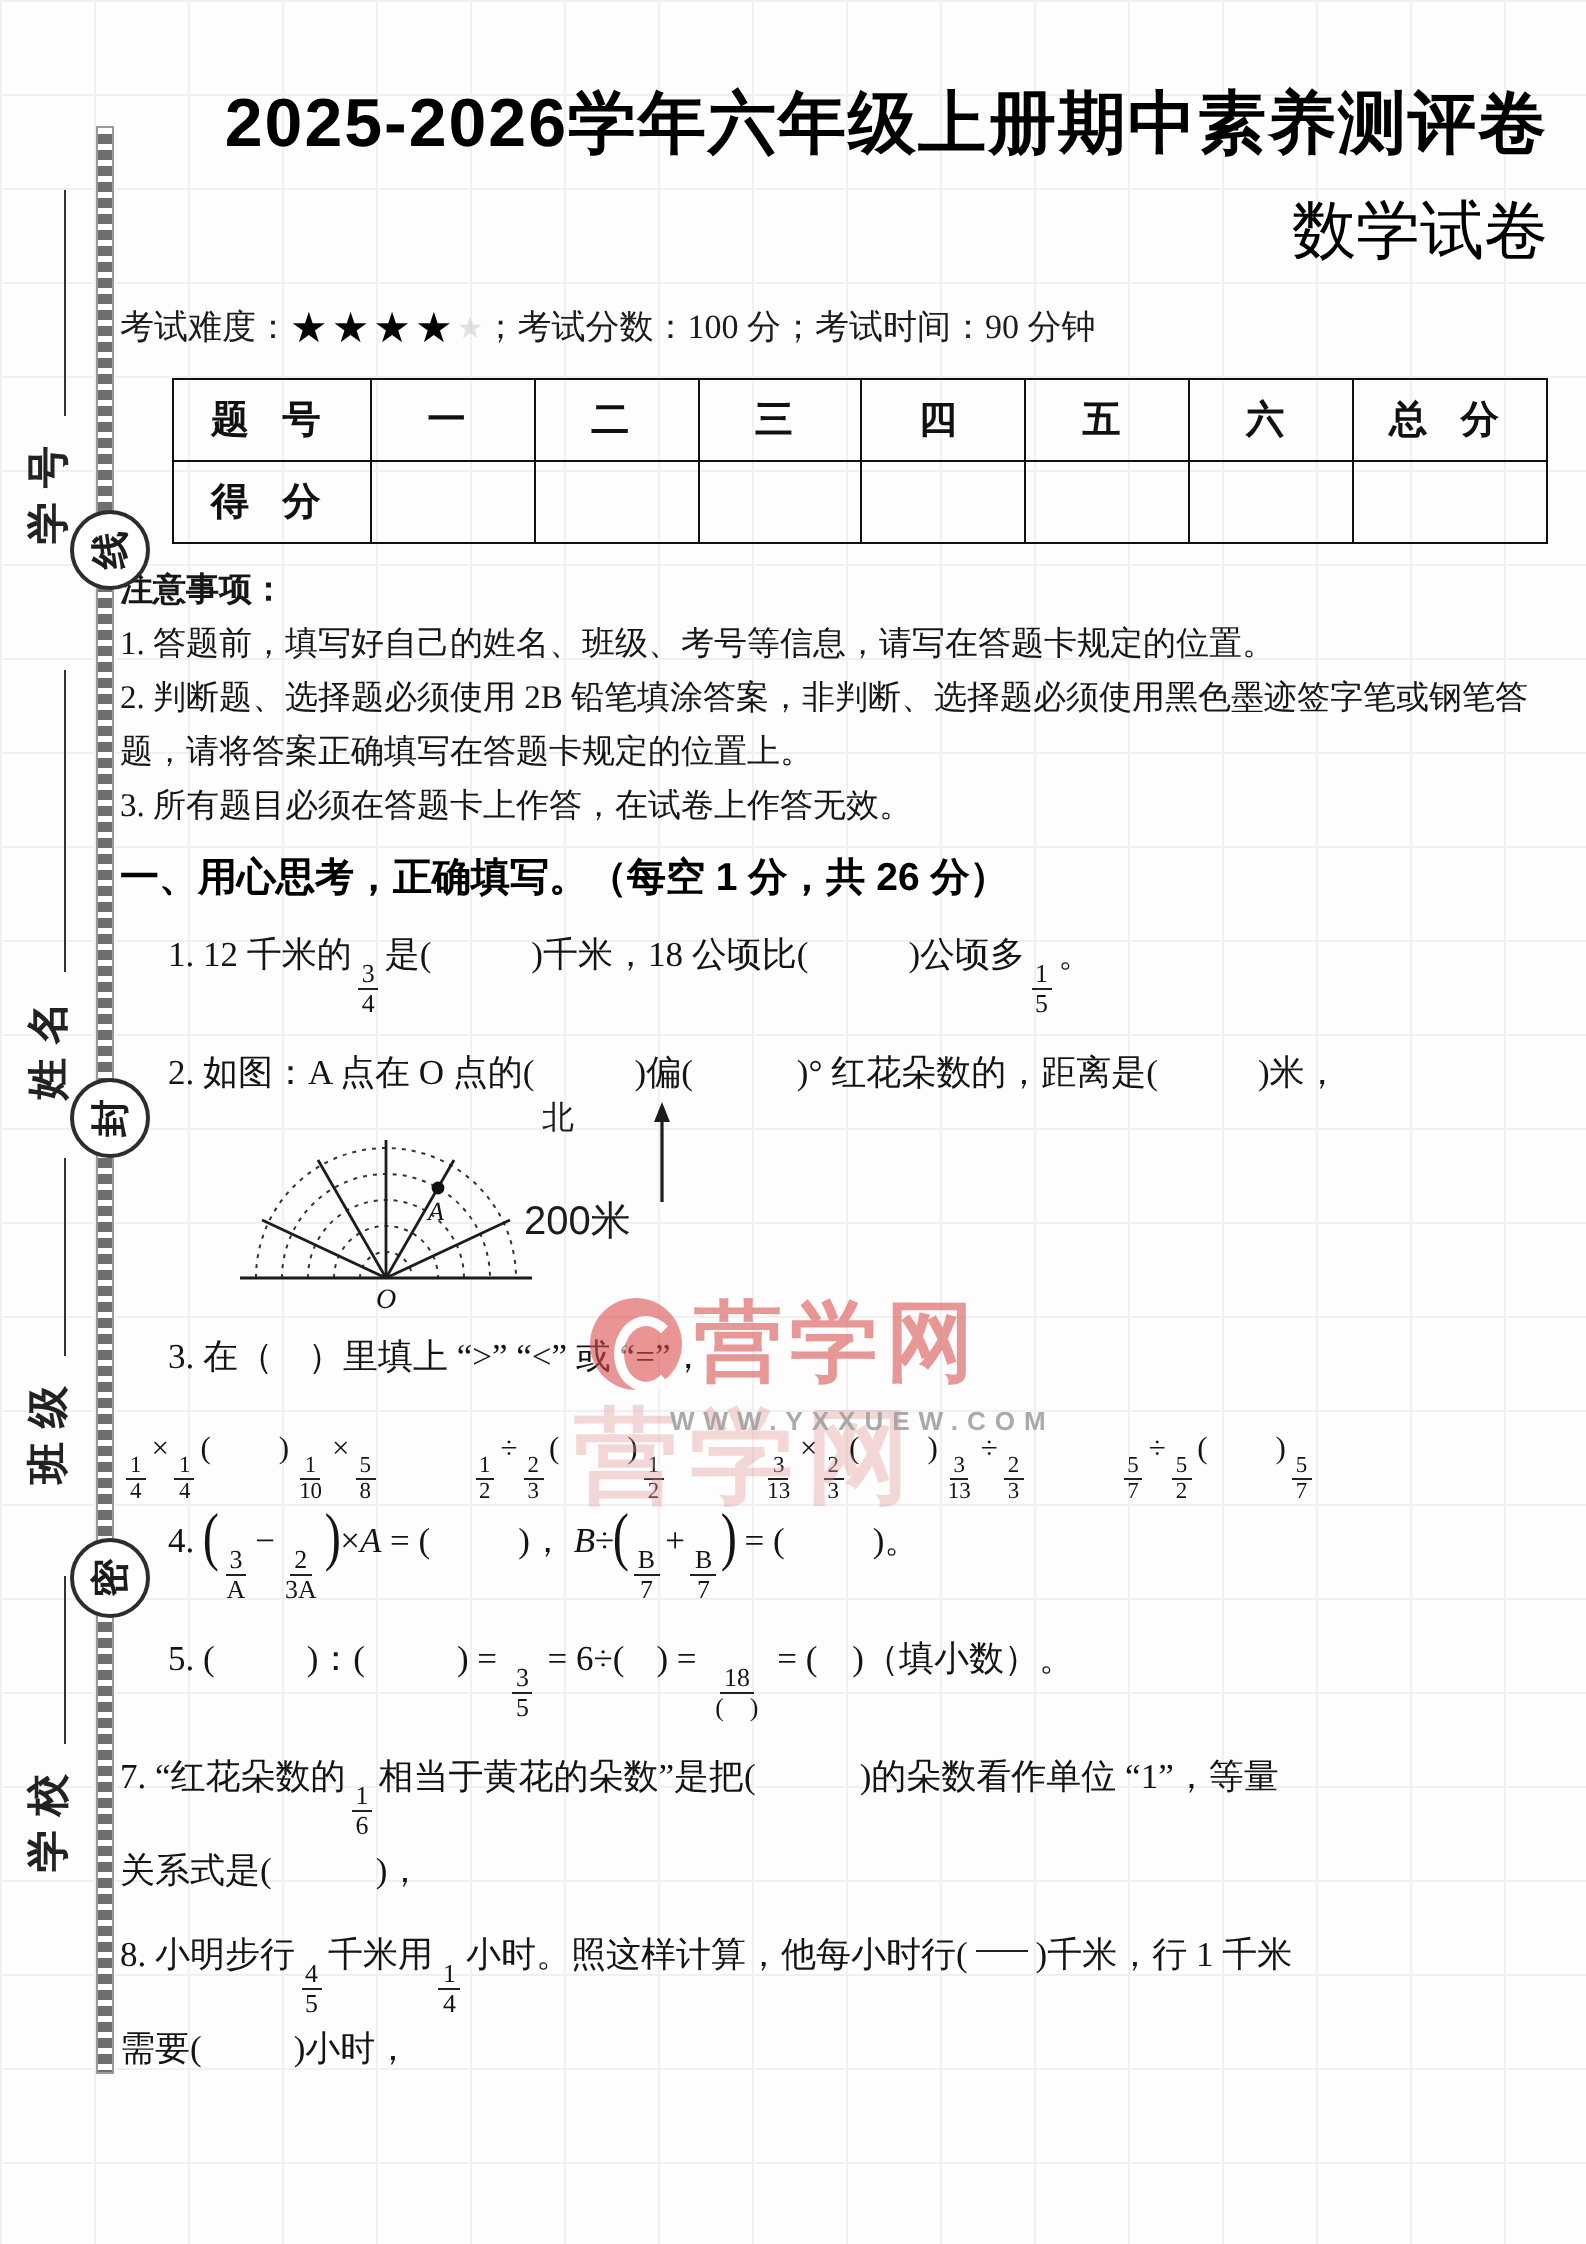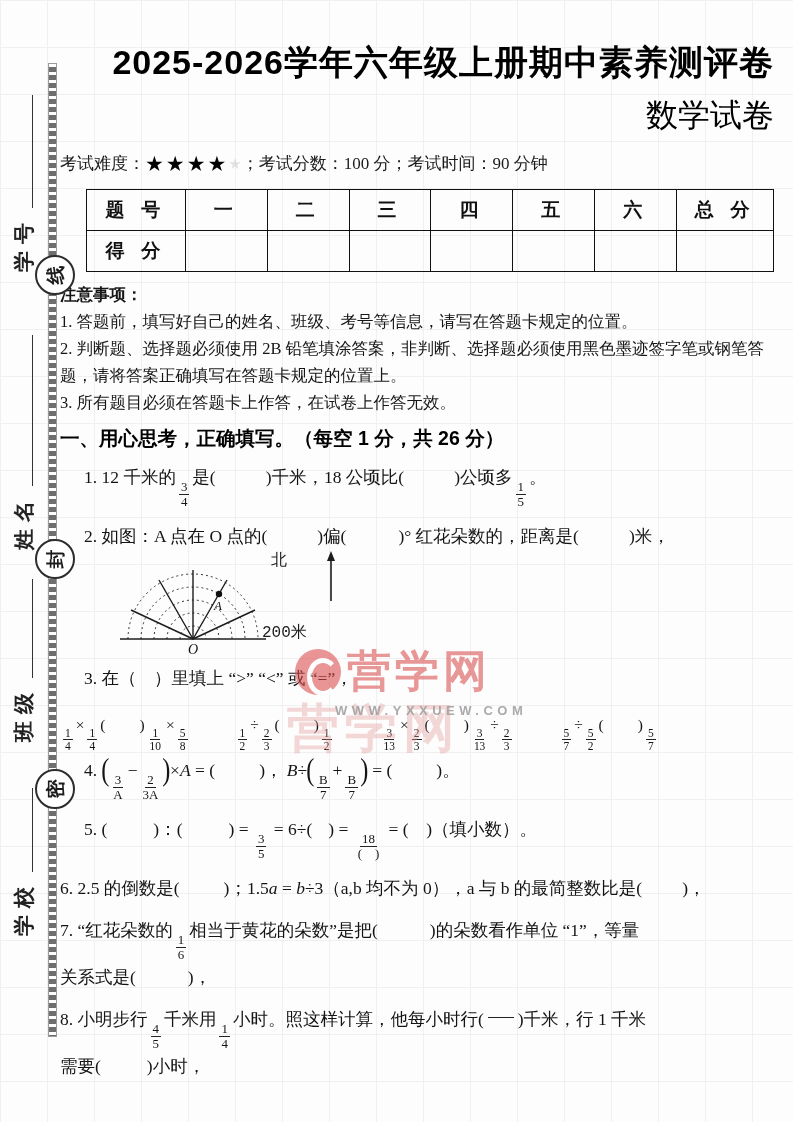--- a/index.html
+++ b/index.html
@@ -59,21 +59,21 @@
   .fr .fn{border-bottom:1.2px solid #222;padding:0 2px}
   .fr .fd{padding:0 2px}
   .bigp{font-size:1.85em;font-weight:400;vertical-align:middle;position:relative;top:-3px;display:inline-block;transform:scaleX(.75);margin:0 -2px}
   .mi{font-family:"Liberation Serif",serif}
   .q3row{font-size:15.5px;margin:6px 0 2px}
   
   .diagram{position:relative;height:104px;margin:2px 0 6px}
   .diagram svg{position:absolute;left:58px;top:0}
   .north{position:absolute;left:206px;top:-2px;width:26px;text-align:center;font-size:16px;font-family:"Liberation Serif",serif}
   .north .nchar{display:block;line-height:18px}
-  .dist{position:absolute;left:202px;top:69px;font-size:16px;font-family:Liberation Mono, monospace}
+  .dist{position:absolute;left:202px;top:44px;font-size:20px;font-family:Liberation Sans, sans-serif}
   
   .wm{position:absolute;left:295px;top:642px;z-index:3;pointer-events:none}
   .wm-row{display:flex;align-items:center;gap:6px;opacity:.58}
   .wm-logo{width:46px;height:46px;border-radius:50%;background:#dd4b4b;position:relative;flex:0 0 auto}
   .wm-logo::after{content:"";position:absolute;left:12px;top:9px;width:22px;height:28px;border-radius:50%;border:5px solid #fff;border-right-color:transparent}
   .wm-brand{font-size:44px;font-weight:900;color:#d94f4f;letter-spacing:4px}
   .wm-url{font-size:13px;letter-spacing:4.5px;color:#a3a1a1;opacity:.9;margin:2px 0 0 40px;font-weight:700}
   .wm-echo{position:absolute;left:-8px;top:52px;font-size:52px;font-weight:900;color:#e49c9c;opacity:.38;letter-spacing:6px;z-index:-1}
 </style>
 </head>
@@ -250,21 +250,20 @@
         <span class="fn">B</span>
         <span class="fd">7</span>
       </span><span class="bigp">)</span><span> = (</span><span class="blank" style="width: 44px;"></span><span>)。</span></div>
   <div class="q q15"><span>5.  (</span><span class="blank" style="width: 46px;"></span><span>)：(</span><span class="blank" style="width: 46px;"></span><span>) = </span><span class="fr">
         <span class="fn">3</span>
         <span class="fd">5</span>
       </span><span> = 6÷(</span><span class="blank" style="width: 16px;"></span><span>) = </span><span class="fr">
         <span class="fn">18</span>
         <span class="fd">(　)</span>
       </span><span> = (　)（填小数）。</span></div>
-  <div class="q"><span>6. 2.5 的倒数是(</span><span class="blank" style="width: 44px;"></span><span>)；1.5</span><i class="mi">a</i><span> = </span><i class="mi">b</i><span>÷3（a,b 均不为 0），a 与 b 的最简整数比是(</span><span class="blank" style="width: 40px;"></span><span>)，</span></div>
   <div class="q"><span>7.  “红花朵数的</span><span class="fr">
         <span class="fn">1</span>
         <span class="fd">6</span>
       </span><span>相当于黄花的朵数”是把(</span><span class="blank" style="width: 52px;"></span><span>)的朵数看作单位 “1”，等量</span><br><span>关系式是(</span><span class="blank" style="width: 52px;"></span><span>)，</span></div>
   <div class="q"><span>8.  小明步行</span><span class="fr">
         <span class="fn">4</span>
         <span class="fd">5</span>
       </span><span>千米用</span><span class="fr">
         <span class="fn">1</span>
         <span class="fd">4</span>

